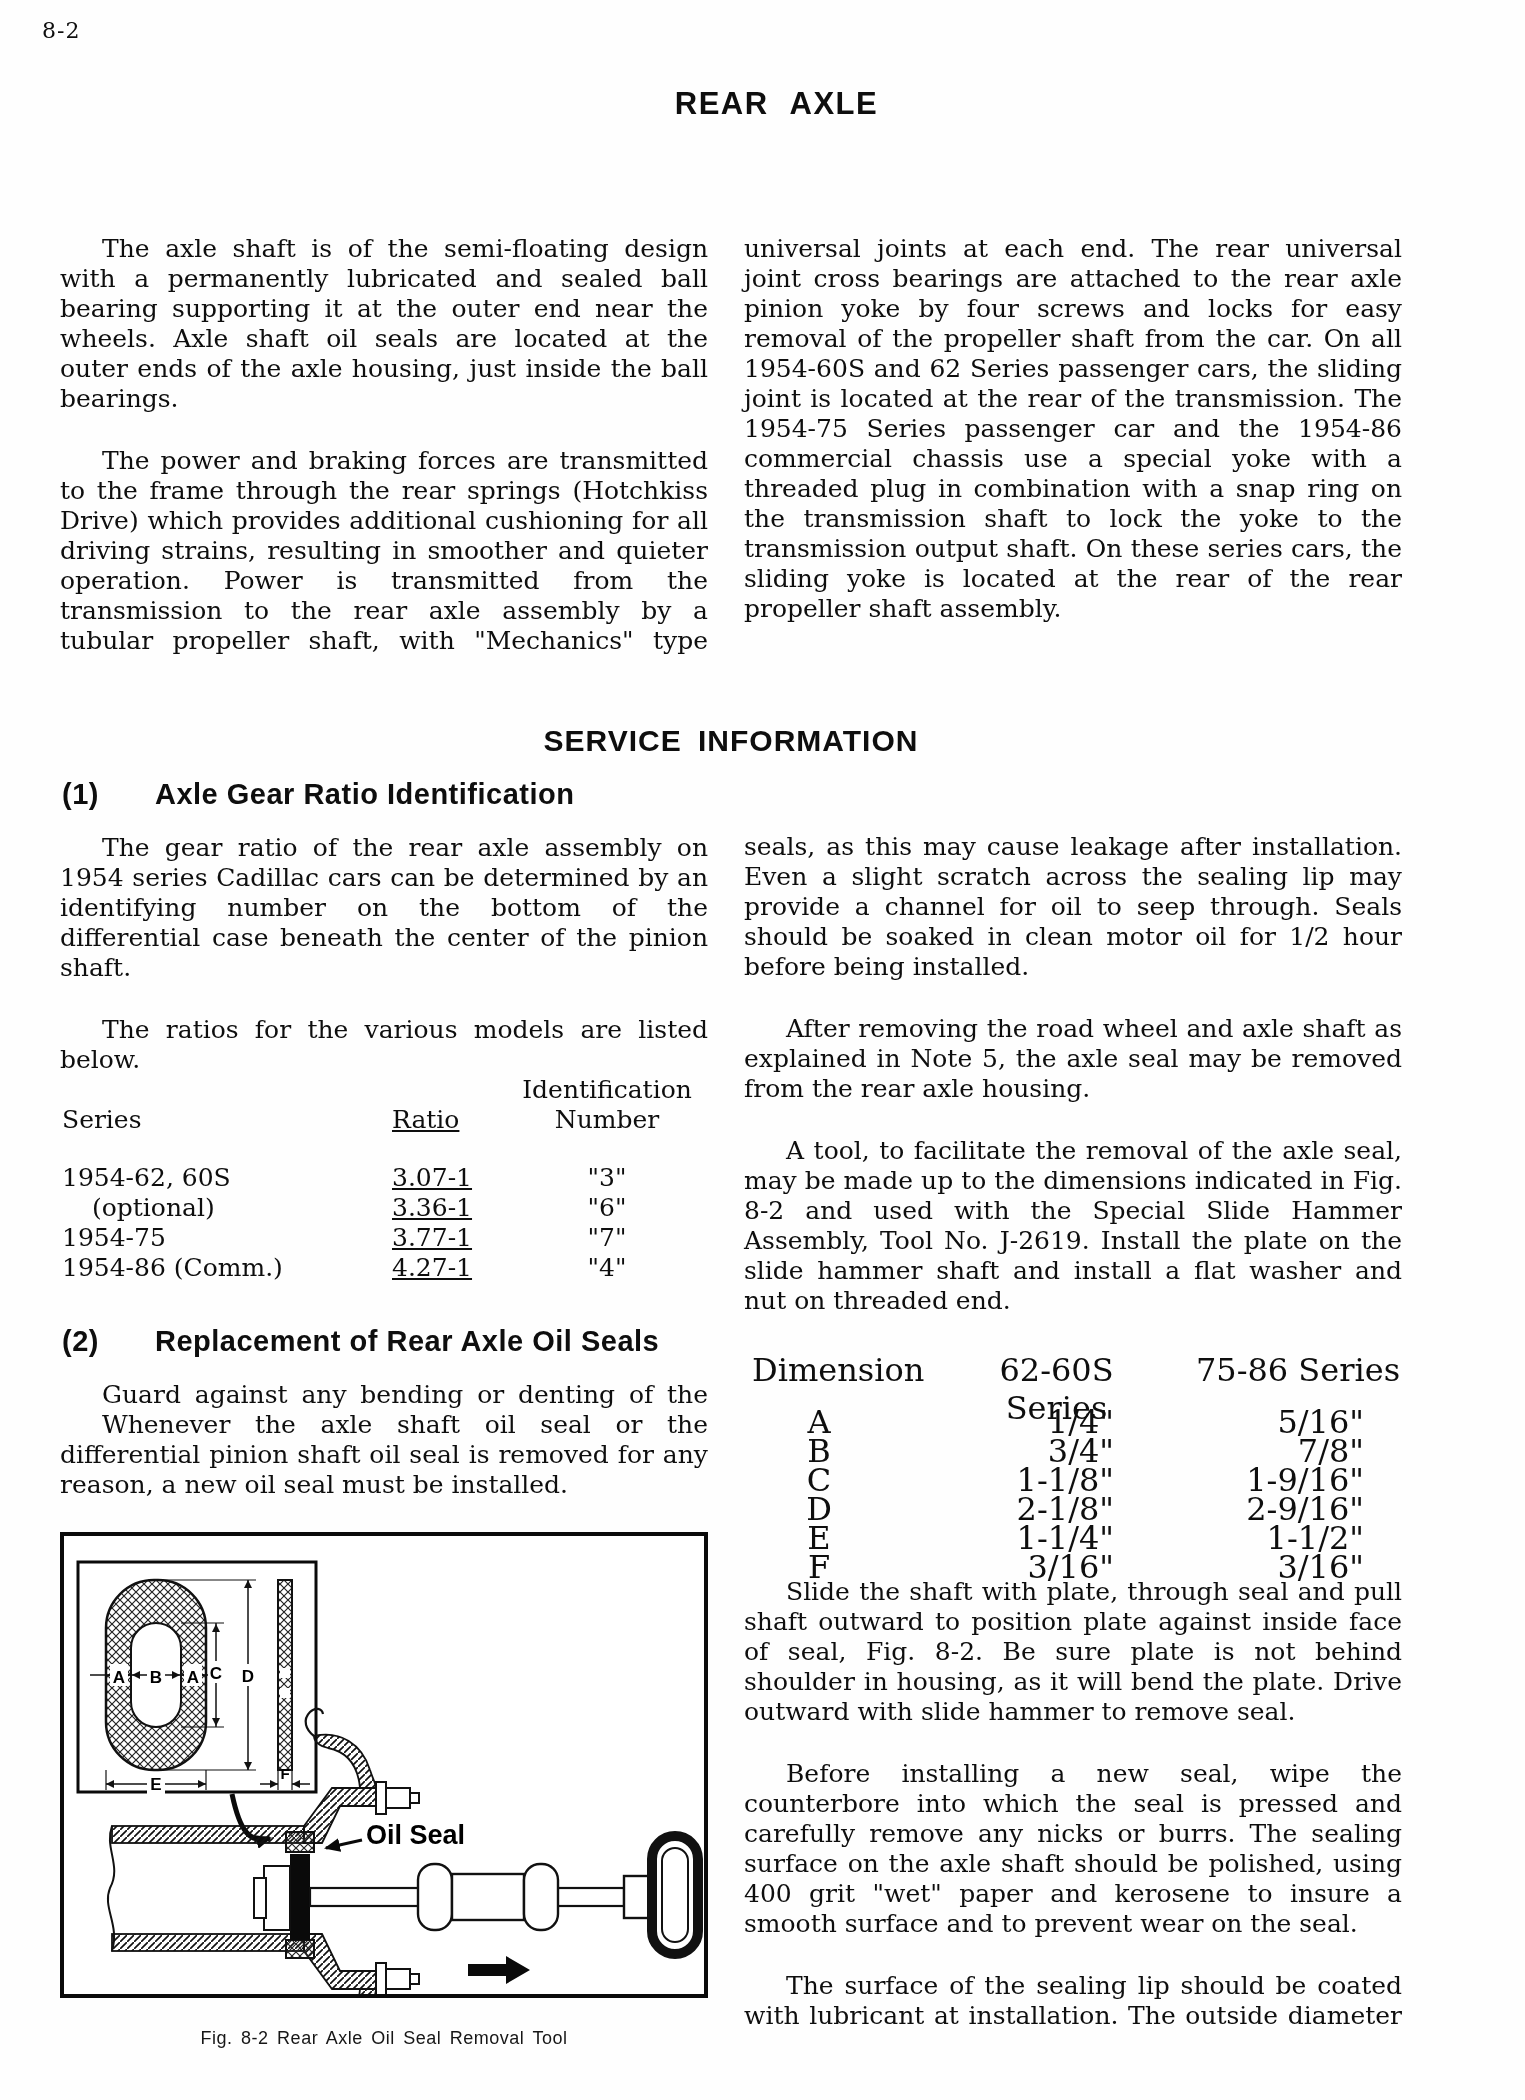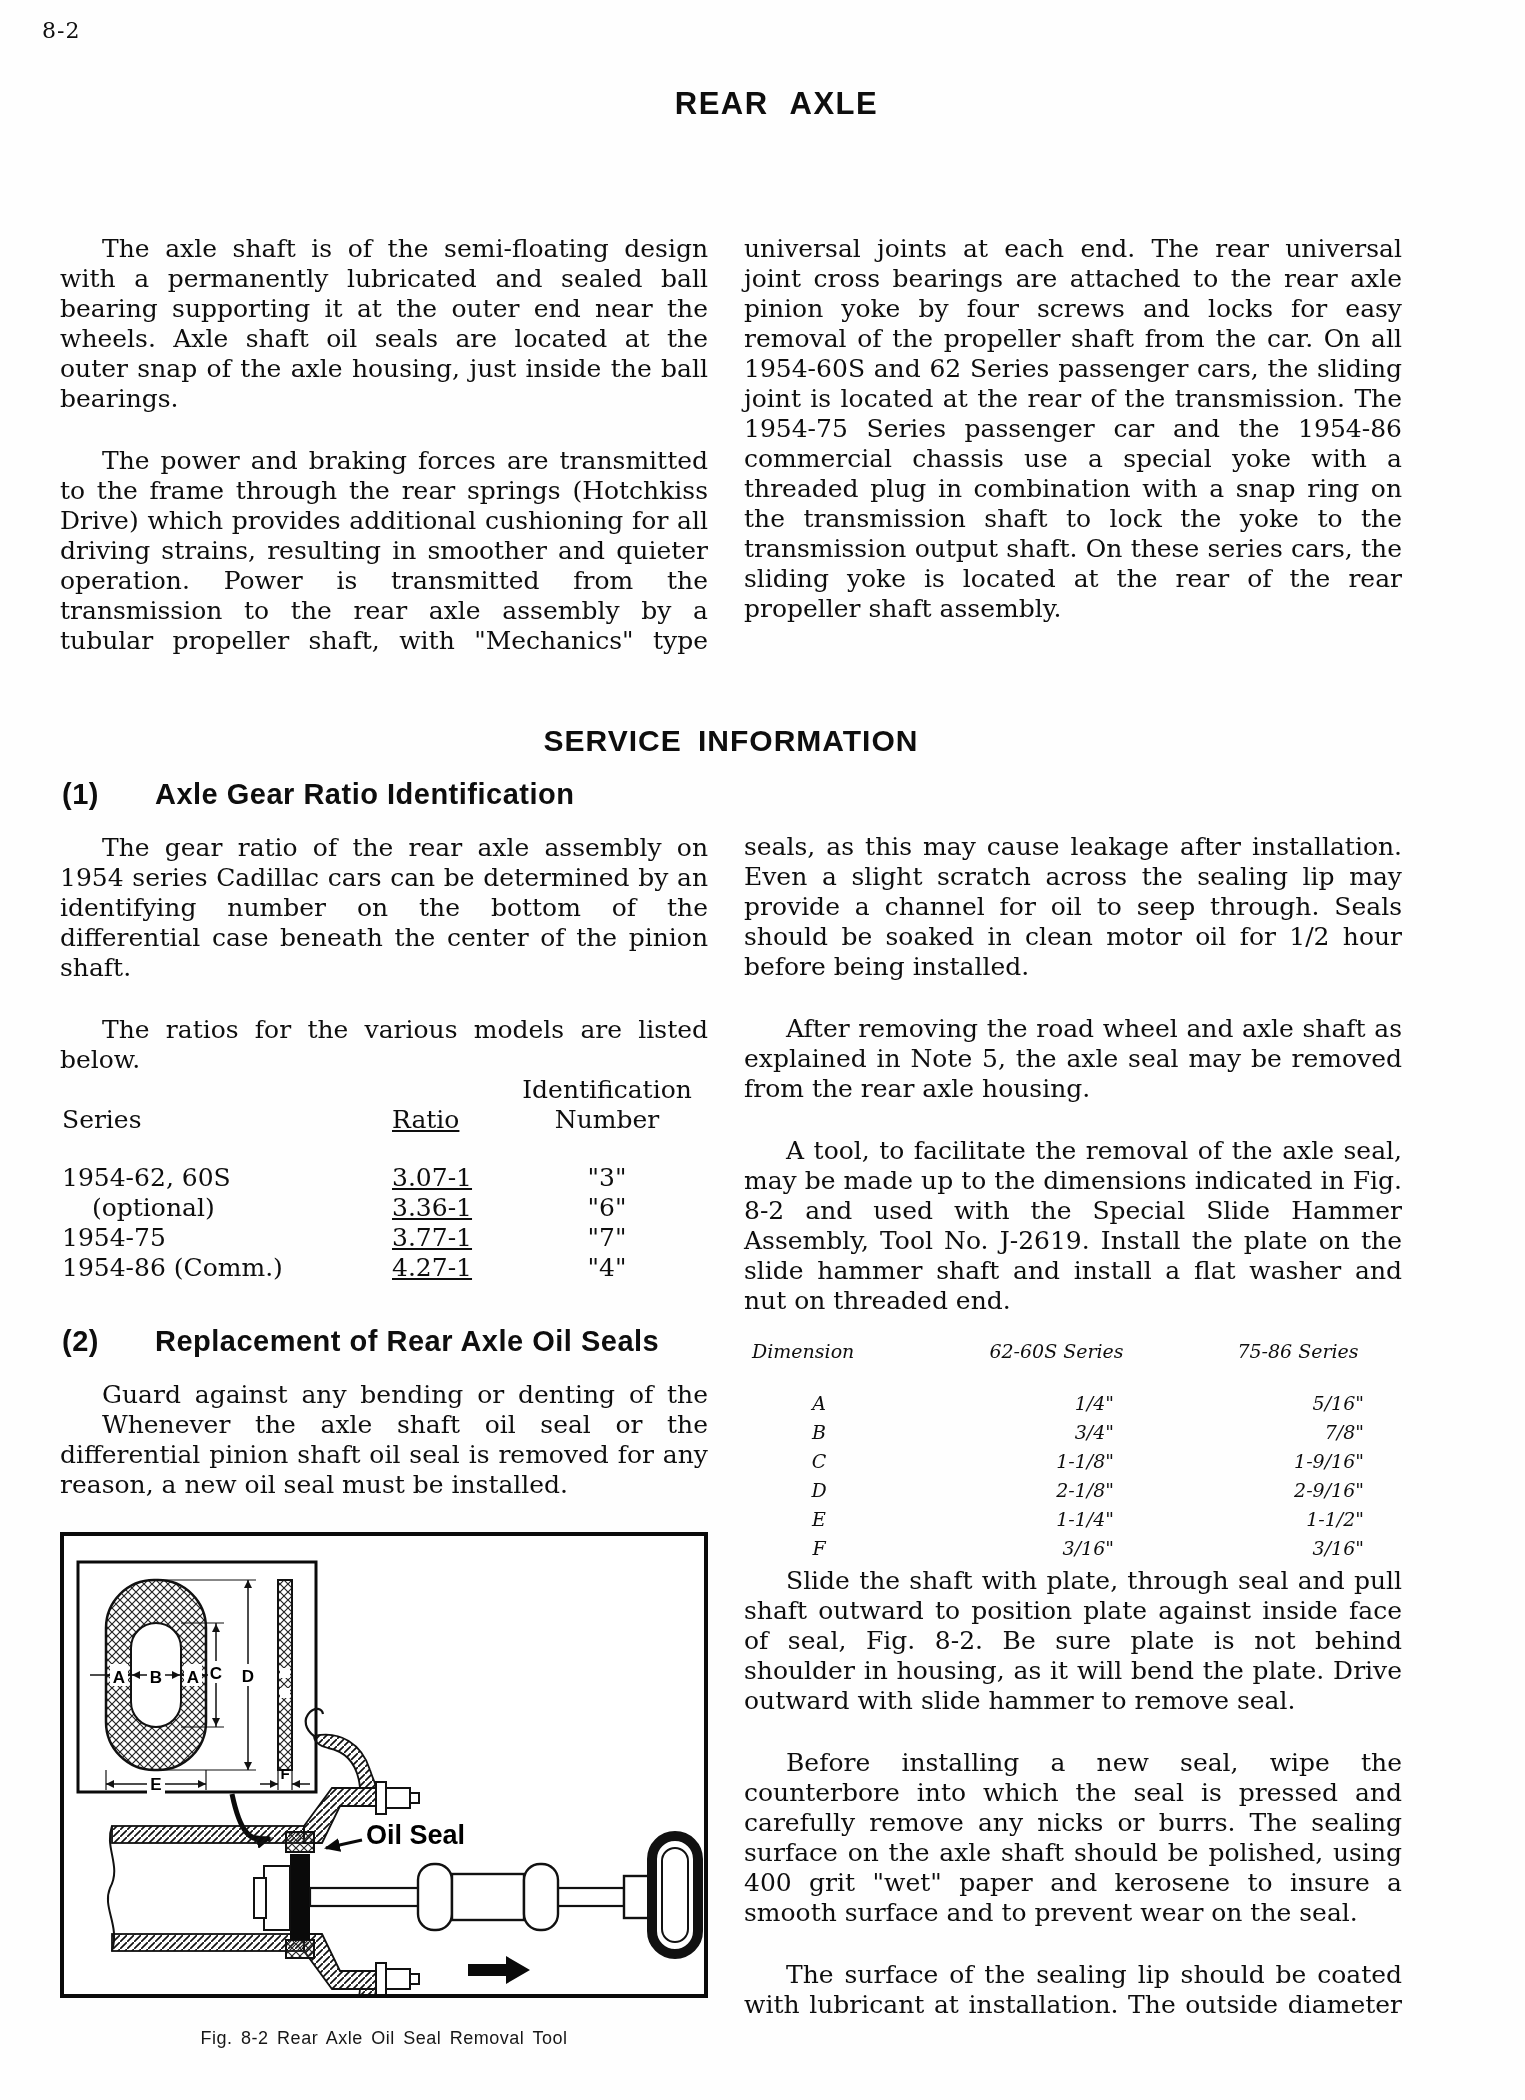--- a/index.html
+++ b/index.html
@@ -54,21 +54,21 @@
   
   .rtable{position:relative;font-size:25px;margin:0 0 0 2px;}
   .rtable .row{position:relative;height:30px;}
   .rt-series{position:absolute;left:0;}
   .rt-series.opt{left:30px;}
   .rt-ratio{position:absolute;left:330px;width:150px;text-align:left;text-decoration:underline;}
   .rt-id{position:absolute;left:470px;width:150px;text-align:center;}
   .rt-idhead{position:absolute;left:455px;width:180px;text-align:center;}
   .rt-gap{height:28px;}
   
-  .dtable{position:relative;font-size:19px;margin-top:24px;font-style:italic;}
+  .dtable{position:relative;font-size:32px;margin-top:35px;}
   .dtable .row{position:relative;height:29px;}
   .dt-headrow{height:30px;margin-bottom:23px;}
   .dt-dim-h{position:absolute;left:8px;}
   .dt-62-h{position:absolute;left:200px;width:225px;text-align:center;}
   .dt-75-h{position:absolute;left:450px;width:208px;text-align:center;}
   .dt-dim{position:absolute;left:40px;width:70px;text-align:center;}
   .dt-62{position:absolute;left:210px;width:160px;text-align:right;}
   .dt-75{position:absolute;left:460px;width:160px;text-align:right;}
   .dtable-after{margin-top:36px;}
   
@@ -99,21 +99,21 @@
 <div class="page">
 
   <div class="page-number">8-2</div>
 
   <div class="doc-title">REAR AXLE</div>
 
   <div class="content">
 
     <div class="cols intro">
       <div class="col-l">
-        <p class="body">The axle shaft is of the semi-floating design with a permanently lubricated and sealed ball bearing supporting it at the outer end near the wheels. Axle shaft oil seals are located at the outer snap of the axle housing, just inside the ball bearings.</p>
+        <p class="body">The axle shaft is of the semi-floating design with a permanently lubricated and sealed ball bearing supporting it at the outer end near the wheels. Axle shaft oil seals are located at the outer ends of the axle housing, just inside the ball bearings.</p>
         <p class="body cont">The power and braking forces are transmitted to the frame through the rear springs (Hotchkiss Drive) which provides additional cushioning for all driving strains, resulting in smoother and quieter operation. Power is transmitted from the transmission to the rear axle assembly by a tubular propeller shaft, with "Mechanics" type</p>
       </div>
       <div class="col-r">
         <p class="body noindent">universal joints at each end. The rear universal joint cross bearings are attached to the rear axle pinion yoke by four screws and locks for easy removal of the propeller shaft from the car. On all 1954-60S and 62 Series passenger cars, the sliding joint is located at the rear of the transmission. The 1954-75 Series passenger car and the 1954-86 commercial chassis use a special yoke with a threaded plug in combination with a snap ring on the transmission shaft to lock the yoke to the transmission output shaft. On these series cars, the sliding yoke is located at the rear of the rear propeller shaft assembly.</p>
       </div>
     </div>
 
     <div class="service-heading">SERVICE INFORMATION</div>
 
     <div class="cols main-cols">

